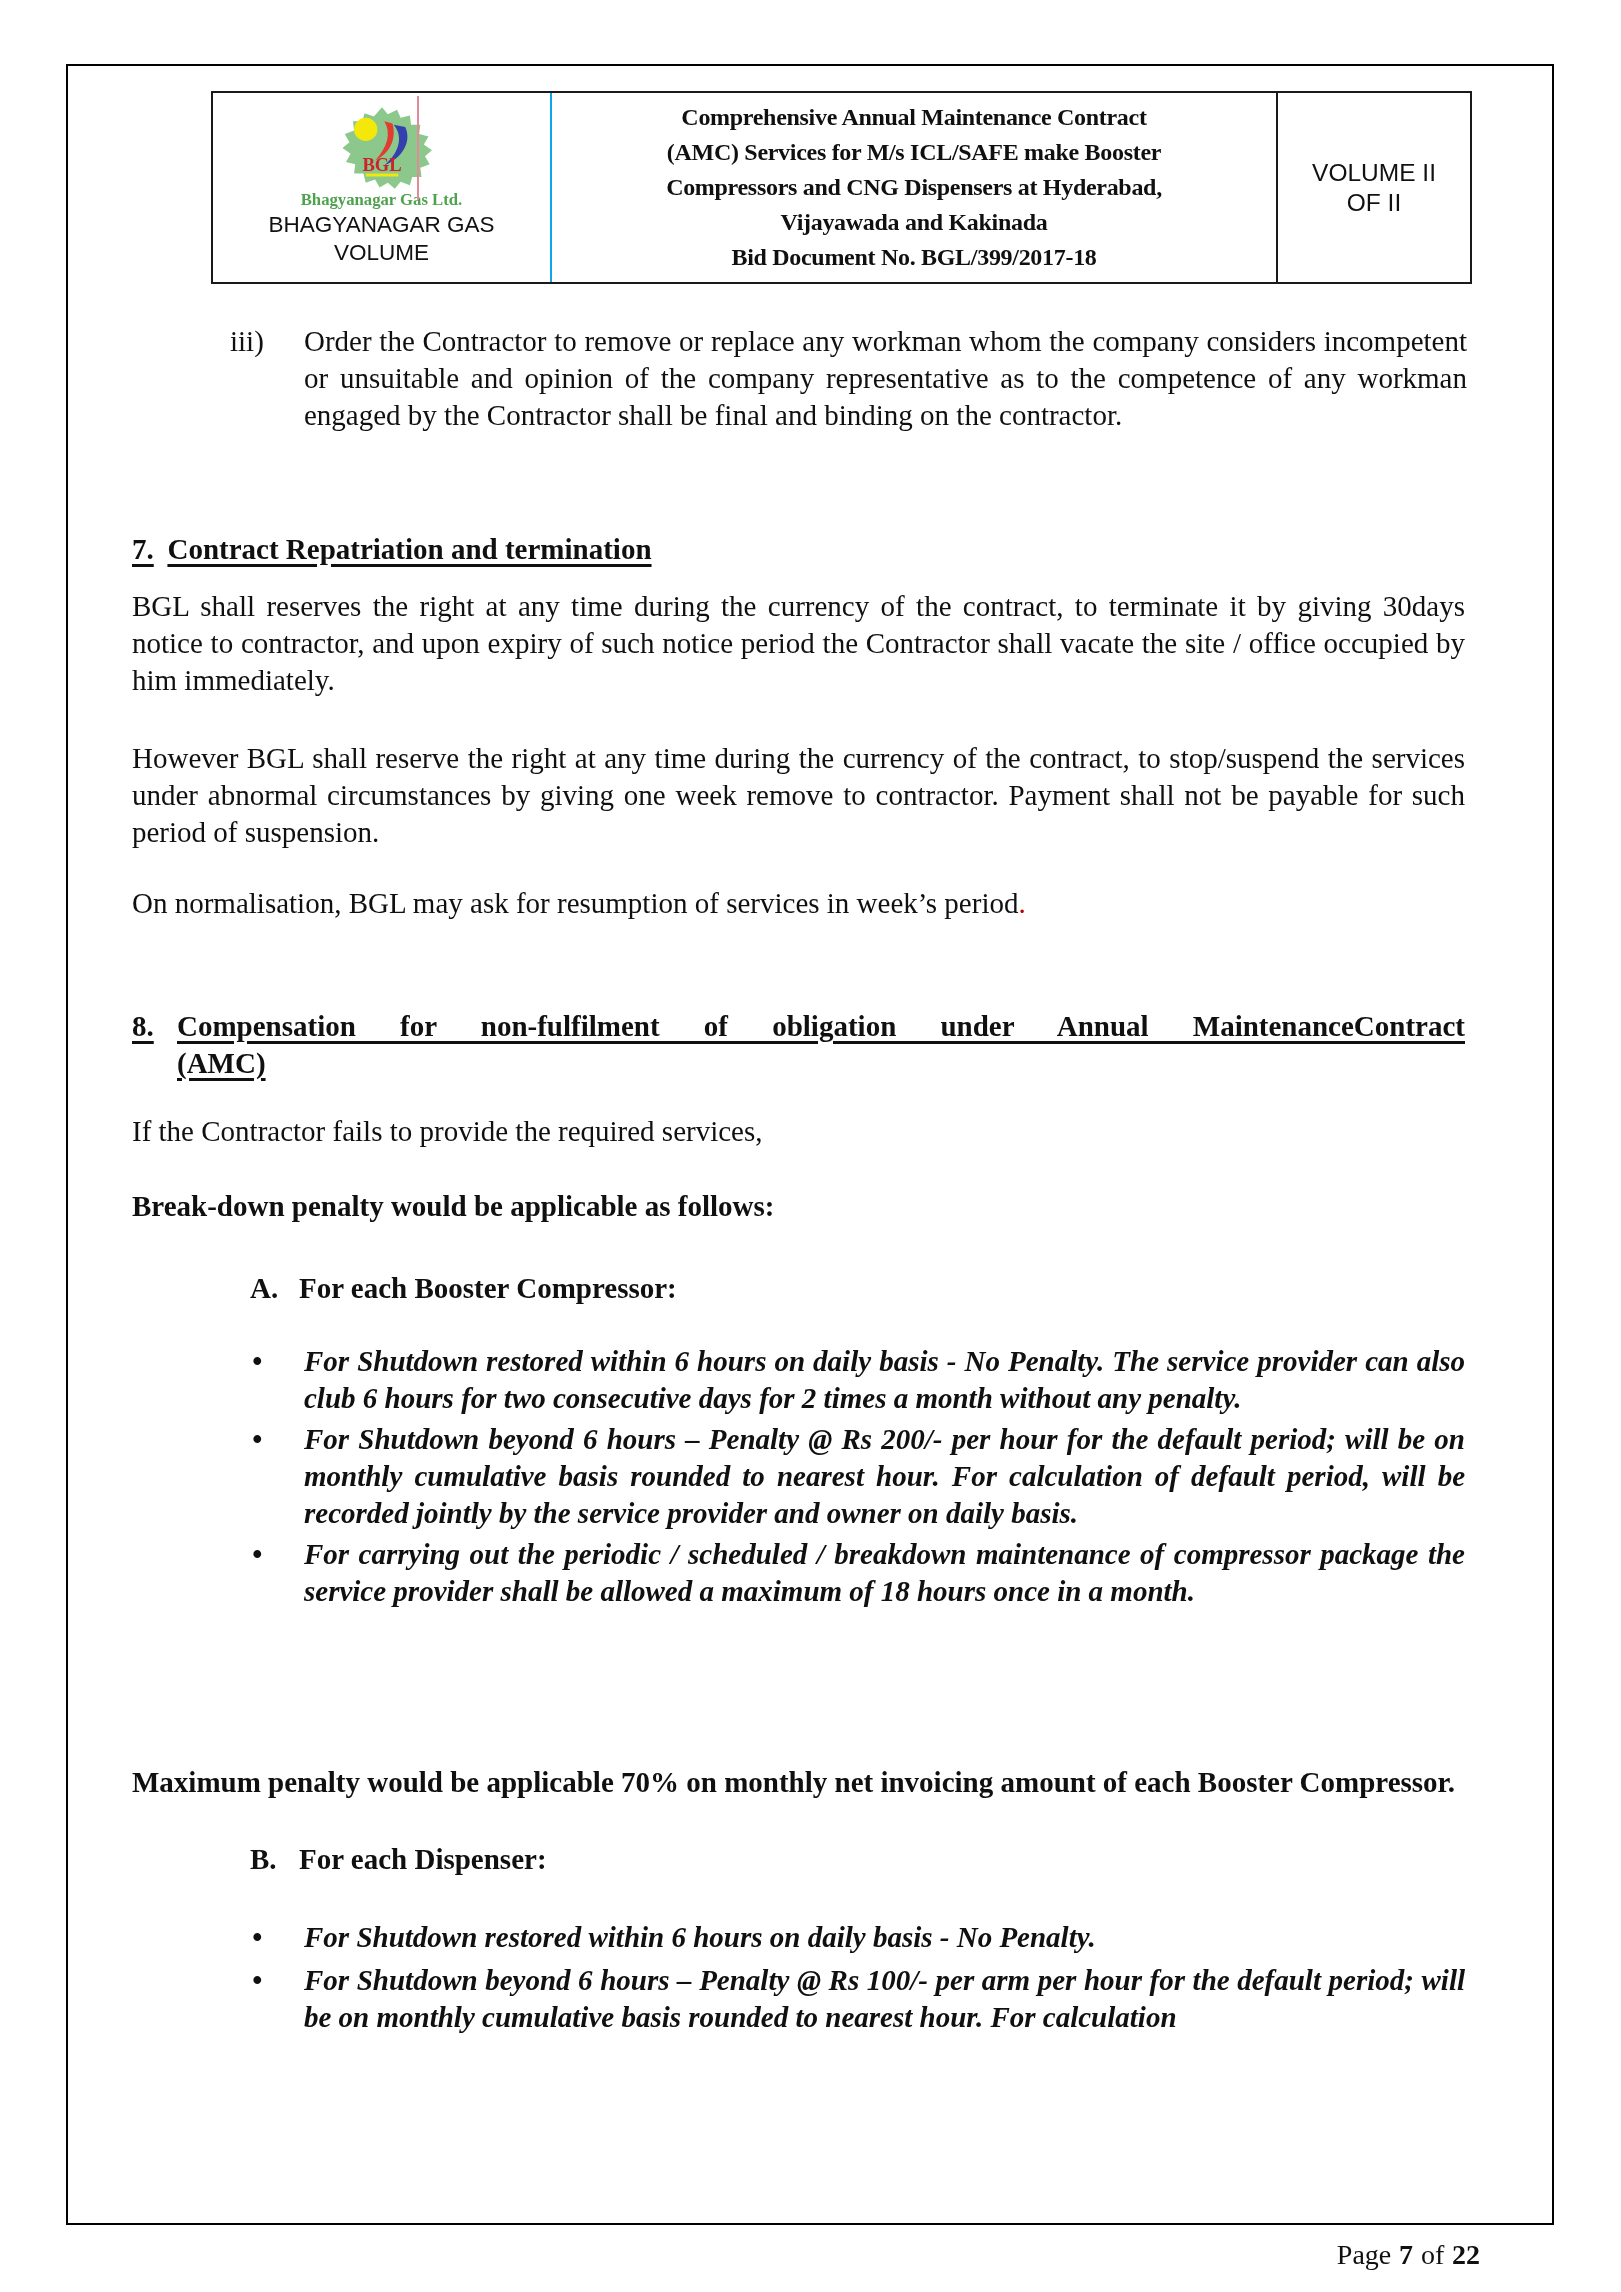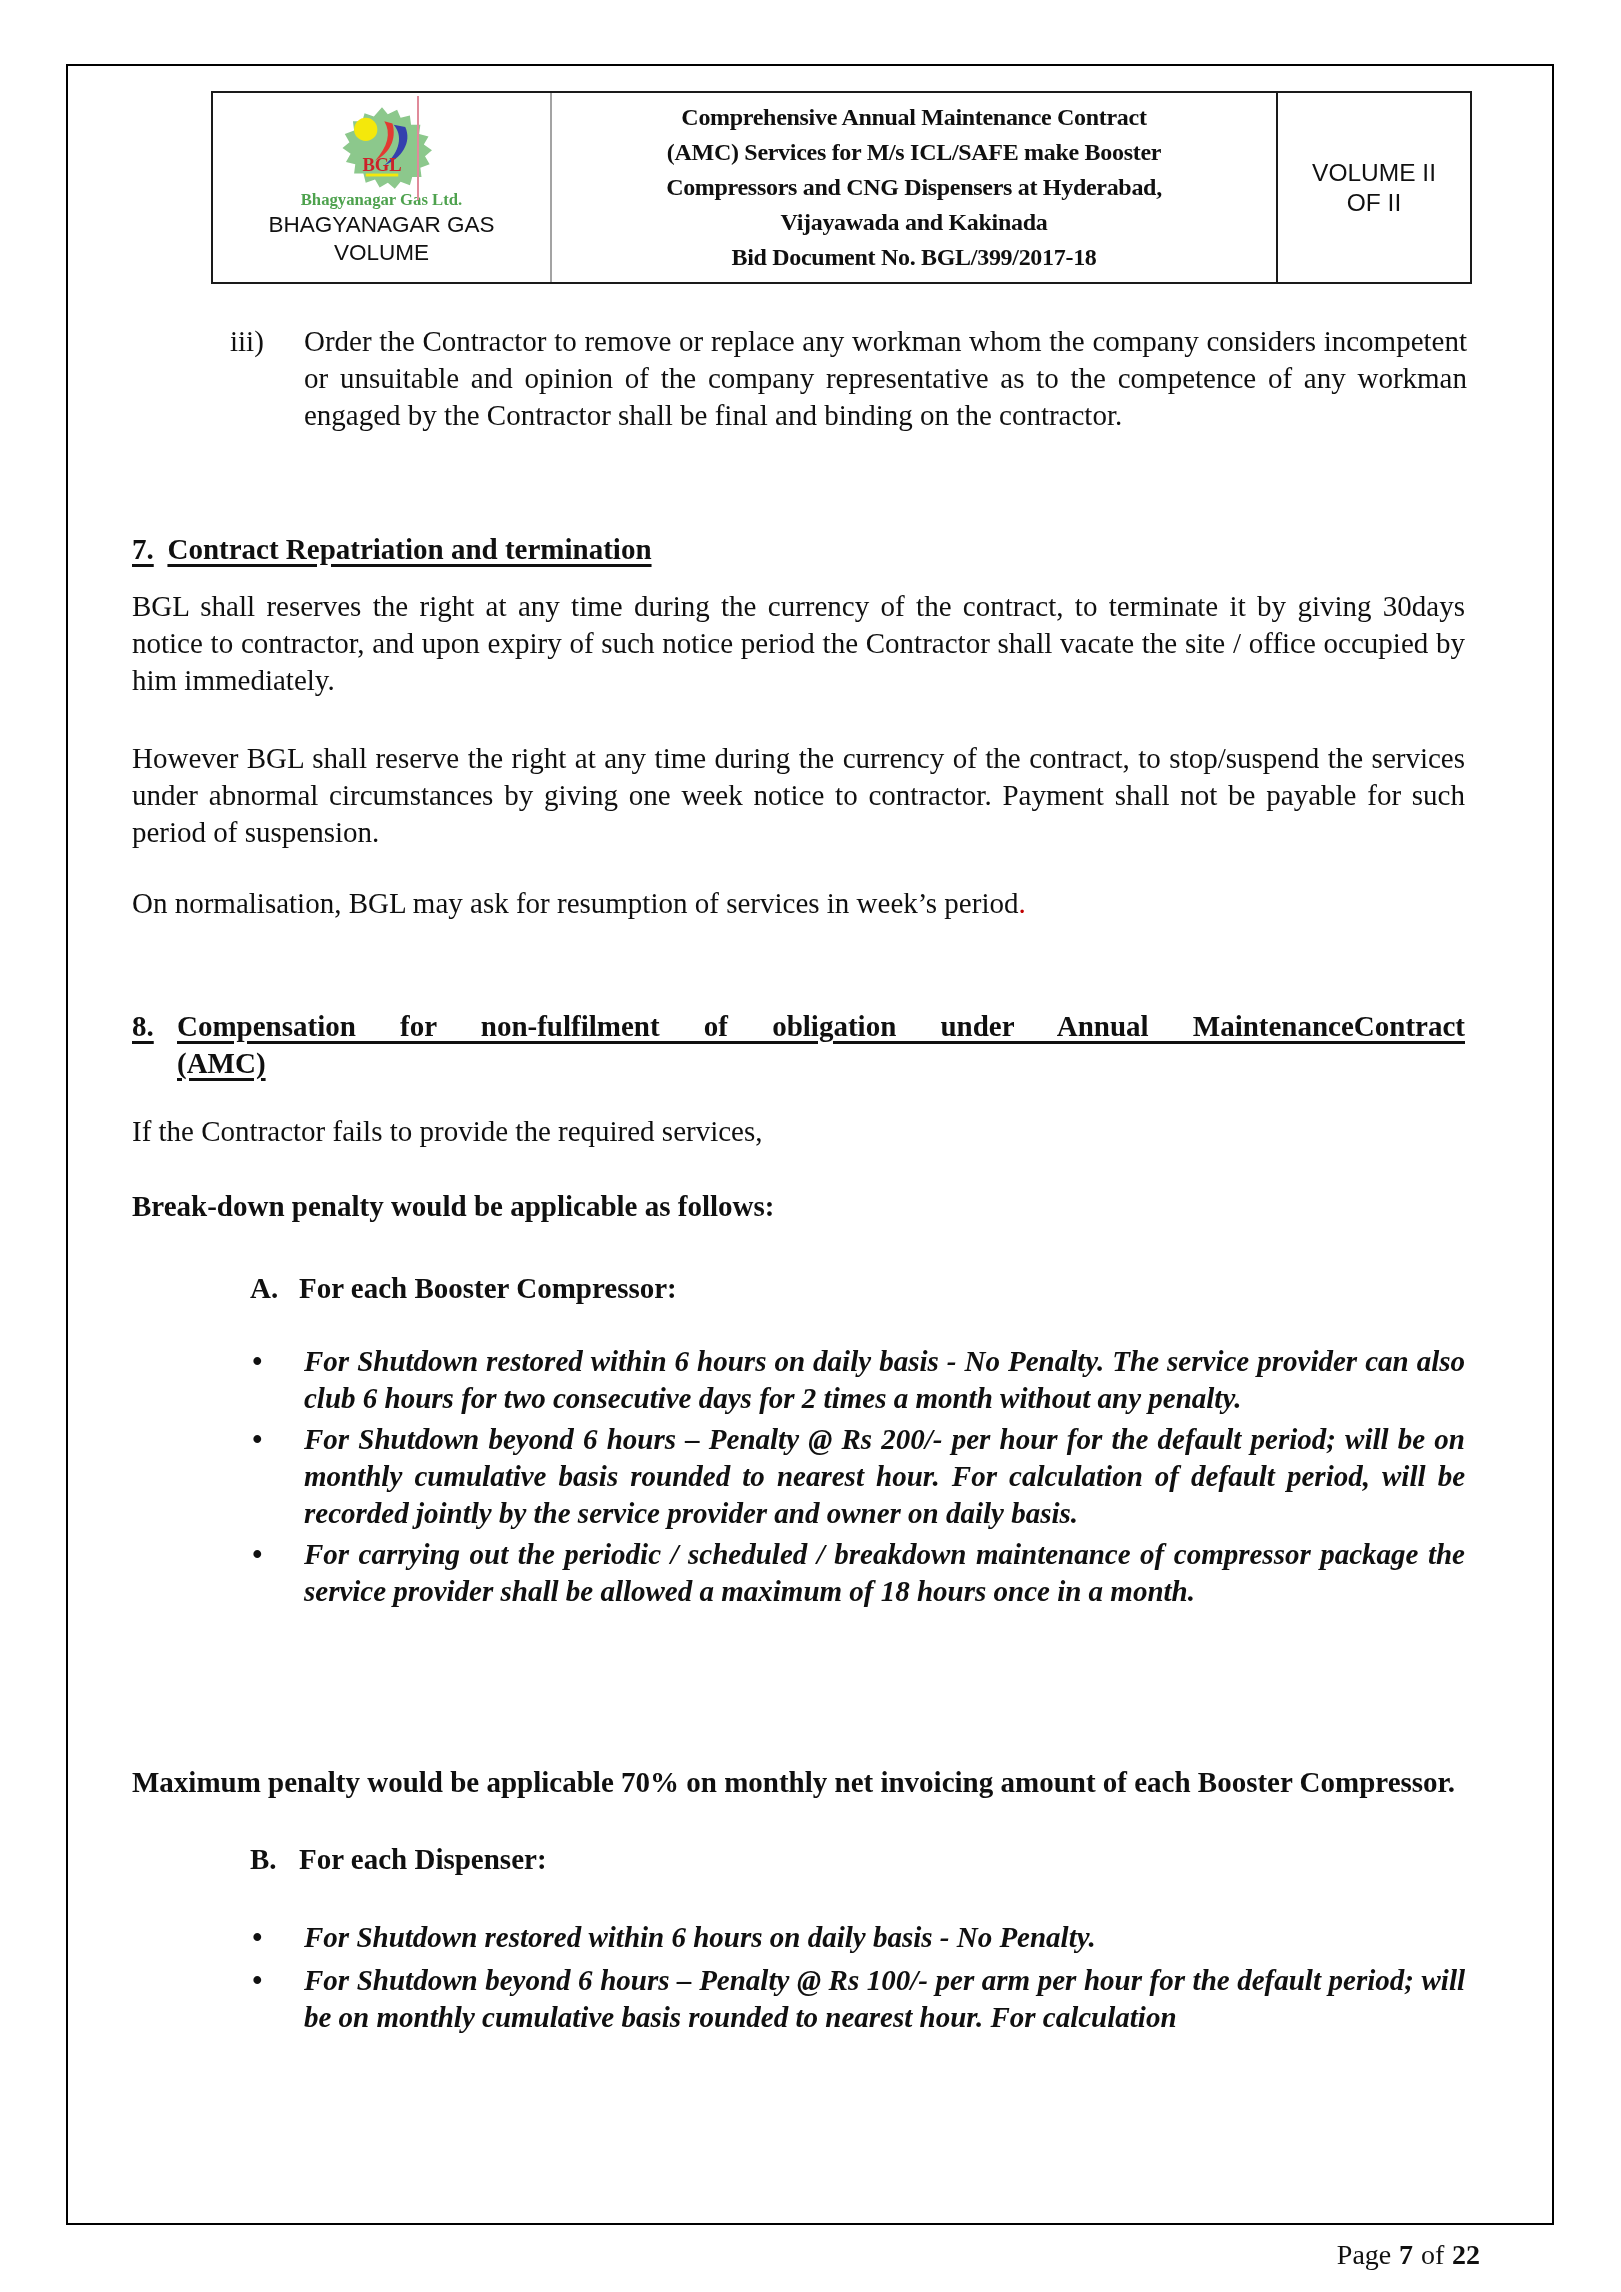--- a/index.html
+++ b/index.html
@@ -13,21 +13,21 @@
     position:absolute; left:66px; top:64px; width:1488px; height:2161px;
     border:2px solid #000;
   }
   
   .header-table {
     position:absolute; left:211px; top:91px; width:1261px; height:193px;
     display:flex; border:2px solid #1a1a1a; background:#fff;
   }
   .cell { height:100%; }
   .cell-logo {
-    width:339px; border-right:2px solid #a3a3a3; position:relative;
+    width:339px; border-right:2px solid #0ea5e9; position:relative;
     display:flex; flex-direction:column; align-items:center; padding-top:11.8px;
   }
   .logo-caption {
     font-size:16.7px; color:#4ea24e; font-weight:bold; line-height:17.6px;
     font-family:"Liberation Serif", serif;
   }
   .company-name {
     margin-top:3px; text-align:center;
     font-family:"Liberation Sans", sans-serif; font-size:22.5px; line-height:28px;
     color:#111;
@@ -113,21 +113,21 @@
     <div class="marker" style="width:74px;">iii)</div>
     <div class="htext j">Order the Contractor to remove or replace any workman whom the company considers incompetent or unsuitable and opinion of the company representative as to the competence of any workman engaged by the Contractor shall be final and binding on the contractor.</div>
   </div>
 
   <div class="blk b" style="left:132px; top:531px; width:1333px;">
     <span class="u" style="padding-right:13.7px;">7.</span><span class="u">Contract Repatriation and termination</span>
   </div>
 
   <div class="blk j" style="left:132px; top:588px; width:1333px;">BGL shall reserves the right at any time during the currency of the contract, to terminate it by giving 30days notice to contractor, and upon expiry of such notice period the Contractor shall vacate the site / office occupied by him immediately.</div>
 
-  <div class="blk j" style="left:132px; top:740px; width:1333px;">However BGL shall reserve the right at any time during the currency of the contract, to stop/suspend the services under abnormal circumstances by giving one week notice to contractor. Payment shall not be payable for such period of suspension.</div>
+  <div class="blk j" style="left:132px; top:740px; width:1333px;">However BGL shall reserve the right at any time during the currency of the contract, to stop/suspend the services under abnormal circumstances by giving one week remove to contractor. Payment shall not be payable for such period of suspension.</div>
 
   <div class="blk" style="left:132px; top:885px; width:1333px;">
     <span>On normalisation, BGL may ask for resumption of services in week’s period</span><span class="red">.</span>
   </div>
 
   <div class="blk hang b" style="left:132px; top:1008px; width:1333px;">
     <div class="marker u" style="width:45px;">8.</div>
     <div class="htext">
       <div class="u jlast">Compensation for non-fulfilment of obligation under Annual MaintenanceContract</div>
       <div><span class="u">(AMC)</span></div>

